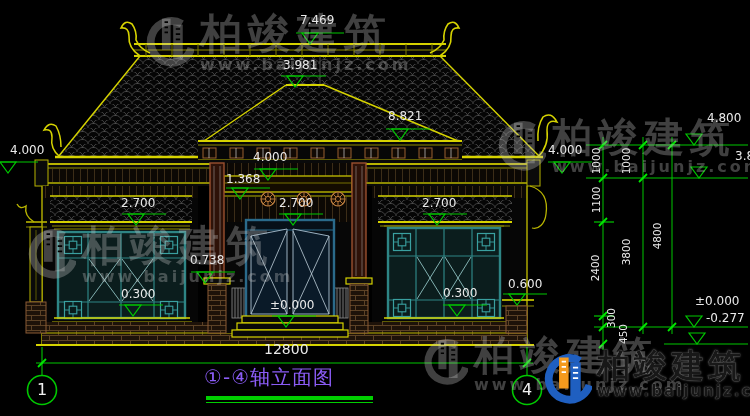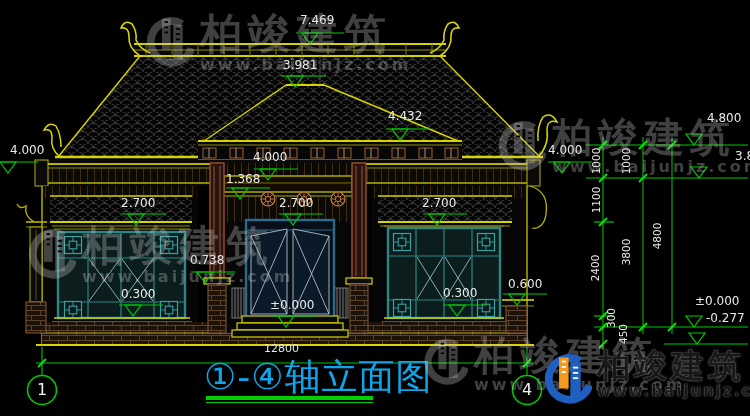--- a/index.html
+++ b/index.html
@@ -5,31 +5,31 @@
   html,body{margin:0;padding:0;background:#000;}
   #stage{
     position:relative;width:750px;height:416px;background:#000;overflow:hidden;
     font-family:"DejaVu Sans","Liberation Sans",sans-serif;
   }
   #cad{position:absolute;left:0;top:0;z-index:1;}
   .lbl{
     position:absolute;z-index:2;color:#e9e9e9;font-size:12px;line-height:12px;
     white-space:nowrap;letter-spacing:0px;
   }
-  .lbl.big{font-size:11px;}
+  .lbl.big{font-size:14px;}
   .rot{
     z-index:2;font-size:10.5px;line-height:10.5px;
     transform:translate(-50%,-50%) rotate(-90deg);
   }
   .bubble-num{
     position:absolute;z-index:2;color:#f0f0f0;font-size:16px;line-height:16px;
     width:22px;text-align:center;
   }
   .title{
-    position:absolute;z-index:2;color:#0ea5e9;font-size:36px;line-height:28px;
+    position:absolute;z-index:2;color:#8b5cf6;font-size:20px;line-height:28px;
     letter-spacing:1px;font-weight:500;
   }
   .title-rule-thick{position:absolute;z-index:2;background:#00cf00;height:4px;}
   .title-rule-thin{position:absolute;z-index:2;background:#00cf00;height:1px;}
   
   .wm{position:absolute;z-index:3;display:flex;align-items:flex-start;color:rgba(198,198,198,0.32);}
   .wm svg{flex:0 0 auto;}
   .wm-text{margin-left:6px;}
   .wm-brand{font-weight:bold;font-size:42px;line-height:44px;letter-spacing:6px;white-space:nowrap;}
   .wm-url{font-weight:bold;font-size:16px;line-height:16px;letter-spacing:3px;white-space:nowrap;margin-top:1px;}
@@ -324,21 +324,21 @@
         <path d="M38,367L46,359 M523,367L531,359"></path>
       </g>
 
       <circle cx="42" cy="390" r="14.5" stroke-width="1.6"></circle>
       <circle cx="527" cy="390" r="14.5" stroke-width="1.6"></circle>
     </g>
   </svg>
 
   <div class="lbl" style="left:300px;top:14px">7.469</div>
   <div class="lbl" style="left:283px;top:59px">3.981</div>
-  <div class="lbl" style="left:388px;top:110px">4.432</div>
+  <div class="lbl" style="left:388px;top:110px">8.821</div>
   <div class="lbl" style="left:10px;top:144px">4.000</div>
   <div class="lbl" style="left:253px;top:151px">4.000</div>
   <div class="lbl" style="left:548px;top:144px">4.000</div>
   <div class="lbl" style="left:226px;top:173px">1.368</div>
   <div class="lbl" style="left:121px;top:197px">2.700</div>
   <div class="lbl" style="left:279px;top:197px">2.700</div>
   <div class="lbl" style="left:422px;top:197px">2.700</div>
   <div class="lbl" style="left:190px;top:254px">0.738</div>
   <div class="lbl" style="left:121px;top:288px">0.300</div>
   <div class="lbl" style="left:270px;top:299px">±0.000</div>

